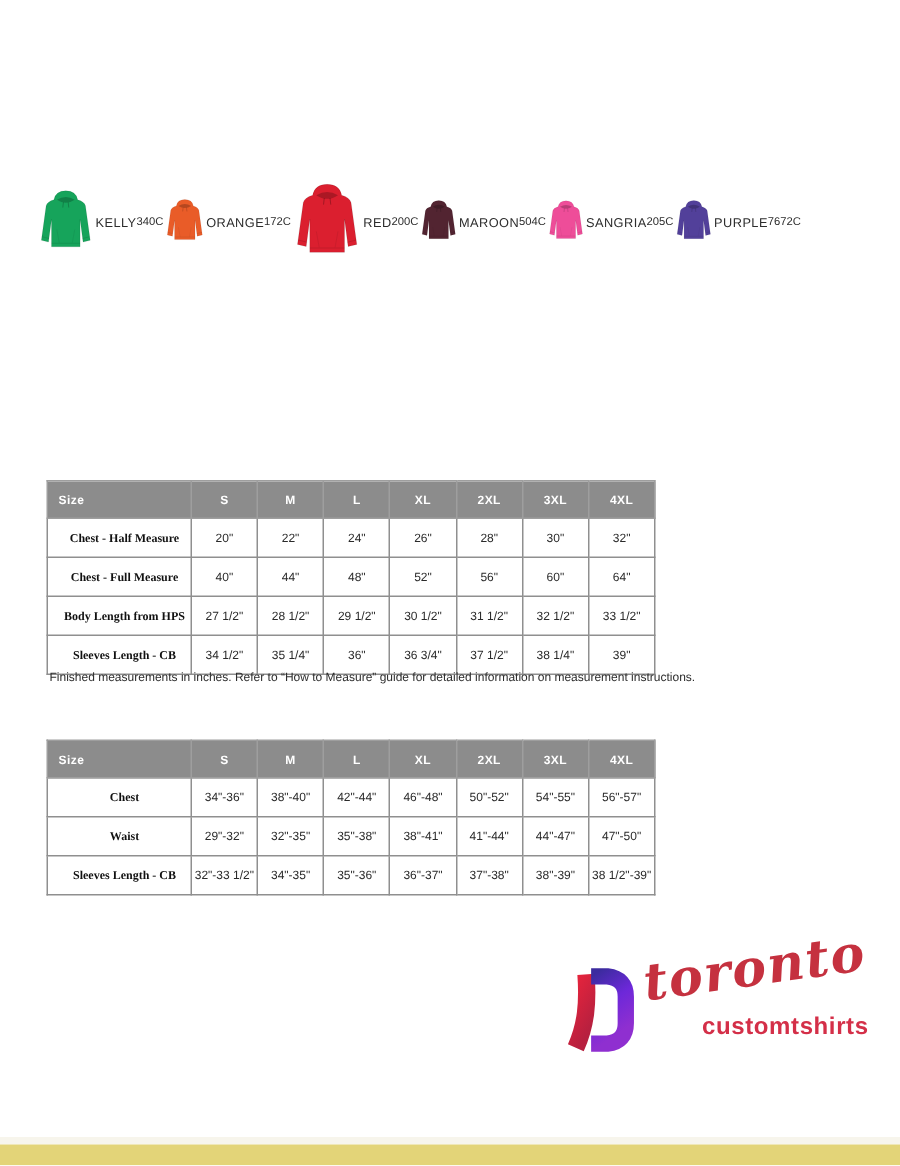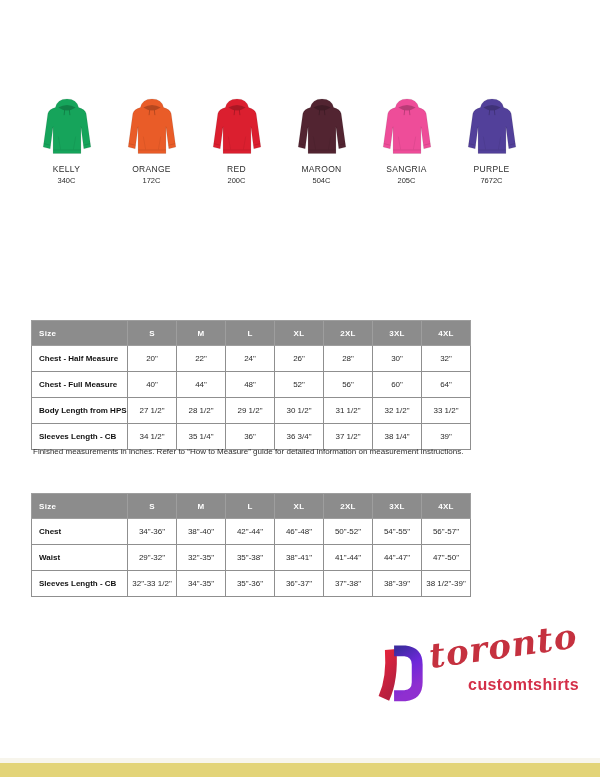--- a/index.html
+++ b/index.html
@@ -2,38 +2,38 @@
 <html><head>
 <meta charset="utf-8">
 <style>
   html,body{margin:0;padding:0;background:#fff;}
   .page{
     position:relative;width:600px;height:777px;background:#ffffff;overflow:hidden;
     font-family:"Liberation Sans",sans-serif;color:#222;
   }
   
   .swatches{position:absolute;left:24px;top:97px;width:516px;display:flex;flex-wrap:wrap;}
-  .swatch{width:85px;height:100px;display:flex;flex-direction:column;align-items:center;}
+  .swatch{width:85px;height:100px;display:flex;align-items:center;}
   .swatch svg{width:58px;height:63px;display:block;}
   .swatch-name{font-size:8.5px;line-height:1.35;color:#2d2d2d;text-align:center;margin-top:4px;
     max-width:50px;letter-spacing:0.3px;}
   .swatch-code{font-size:7.5px;color:#2d2d2d;text-align:center;margin-top:1px;}
   
   .sec-title{position:absolute;left:33px;margin:0;font-size:15px;font-weight:400;color:#212121;
     letter-spacing:0.2px;}
   
-  table.meas{position:absolute;left:31px;width:440px;border-collapse:collapse;table-layout:fixed;
+  table.meas{position:absolute;left:31px;width:406px;border-collapse:collapse;table-layout:fixed;
     background:#fff;}
   table.meas col.c0{width:96px;}
   table.meas th{background:#8c8c8c;color:#ffffff;font-size:8px;font-weight:bold;height:22px;
     border:1px solid #9e9e9e;text-align:center;letter-spacing:0.3px;}
   table.meas th.size-col{text-align:left;padding-left:7px;}
   table.meas td{border:1px solid #8f8f8f;font-size:8px;color:#2a2a2a;text-align:center;height:25px;
     padding:0;}
-  table.meas td.row-label{font-weight:bold;color:#111;text-align:left;padding-left:7px;}
+  table.meas td.row-label{font-weight:bold;color:#111;text-align:center;padding-left:7px;font-family:Liberation Serif, serif;}
   .note{position:absolute;left:33px;margin:0;font-size:8px;color:#2d2d2d;}
   
   .logo{position:absolute;left:356px;top:636px;display:flex;align-items:flex-start;}
   .logo-mono{width:68px;height:76px;flex:0 0 auto;}
   .logo-textblock{margin-left:8px;margin-top:2px;}
   .logo-script{font-family:"DejaVu Serif",serif;font-style:italic;font-weight:bold;font-size:34px;
     line-height:1.1;color:#c5313f;transform:rotate(-8deg);transform-origin:left bottom;
     letter-spacing:1px;}
   .logo-sub{font-size:16px;font-weight:bold;color:#d42f48;text-align:right;margin-top:1px;
     letter-spacing:0.4px;padding-right:2px;}

